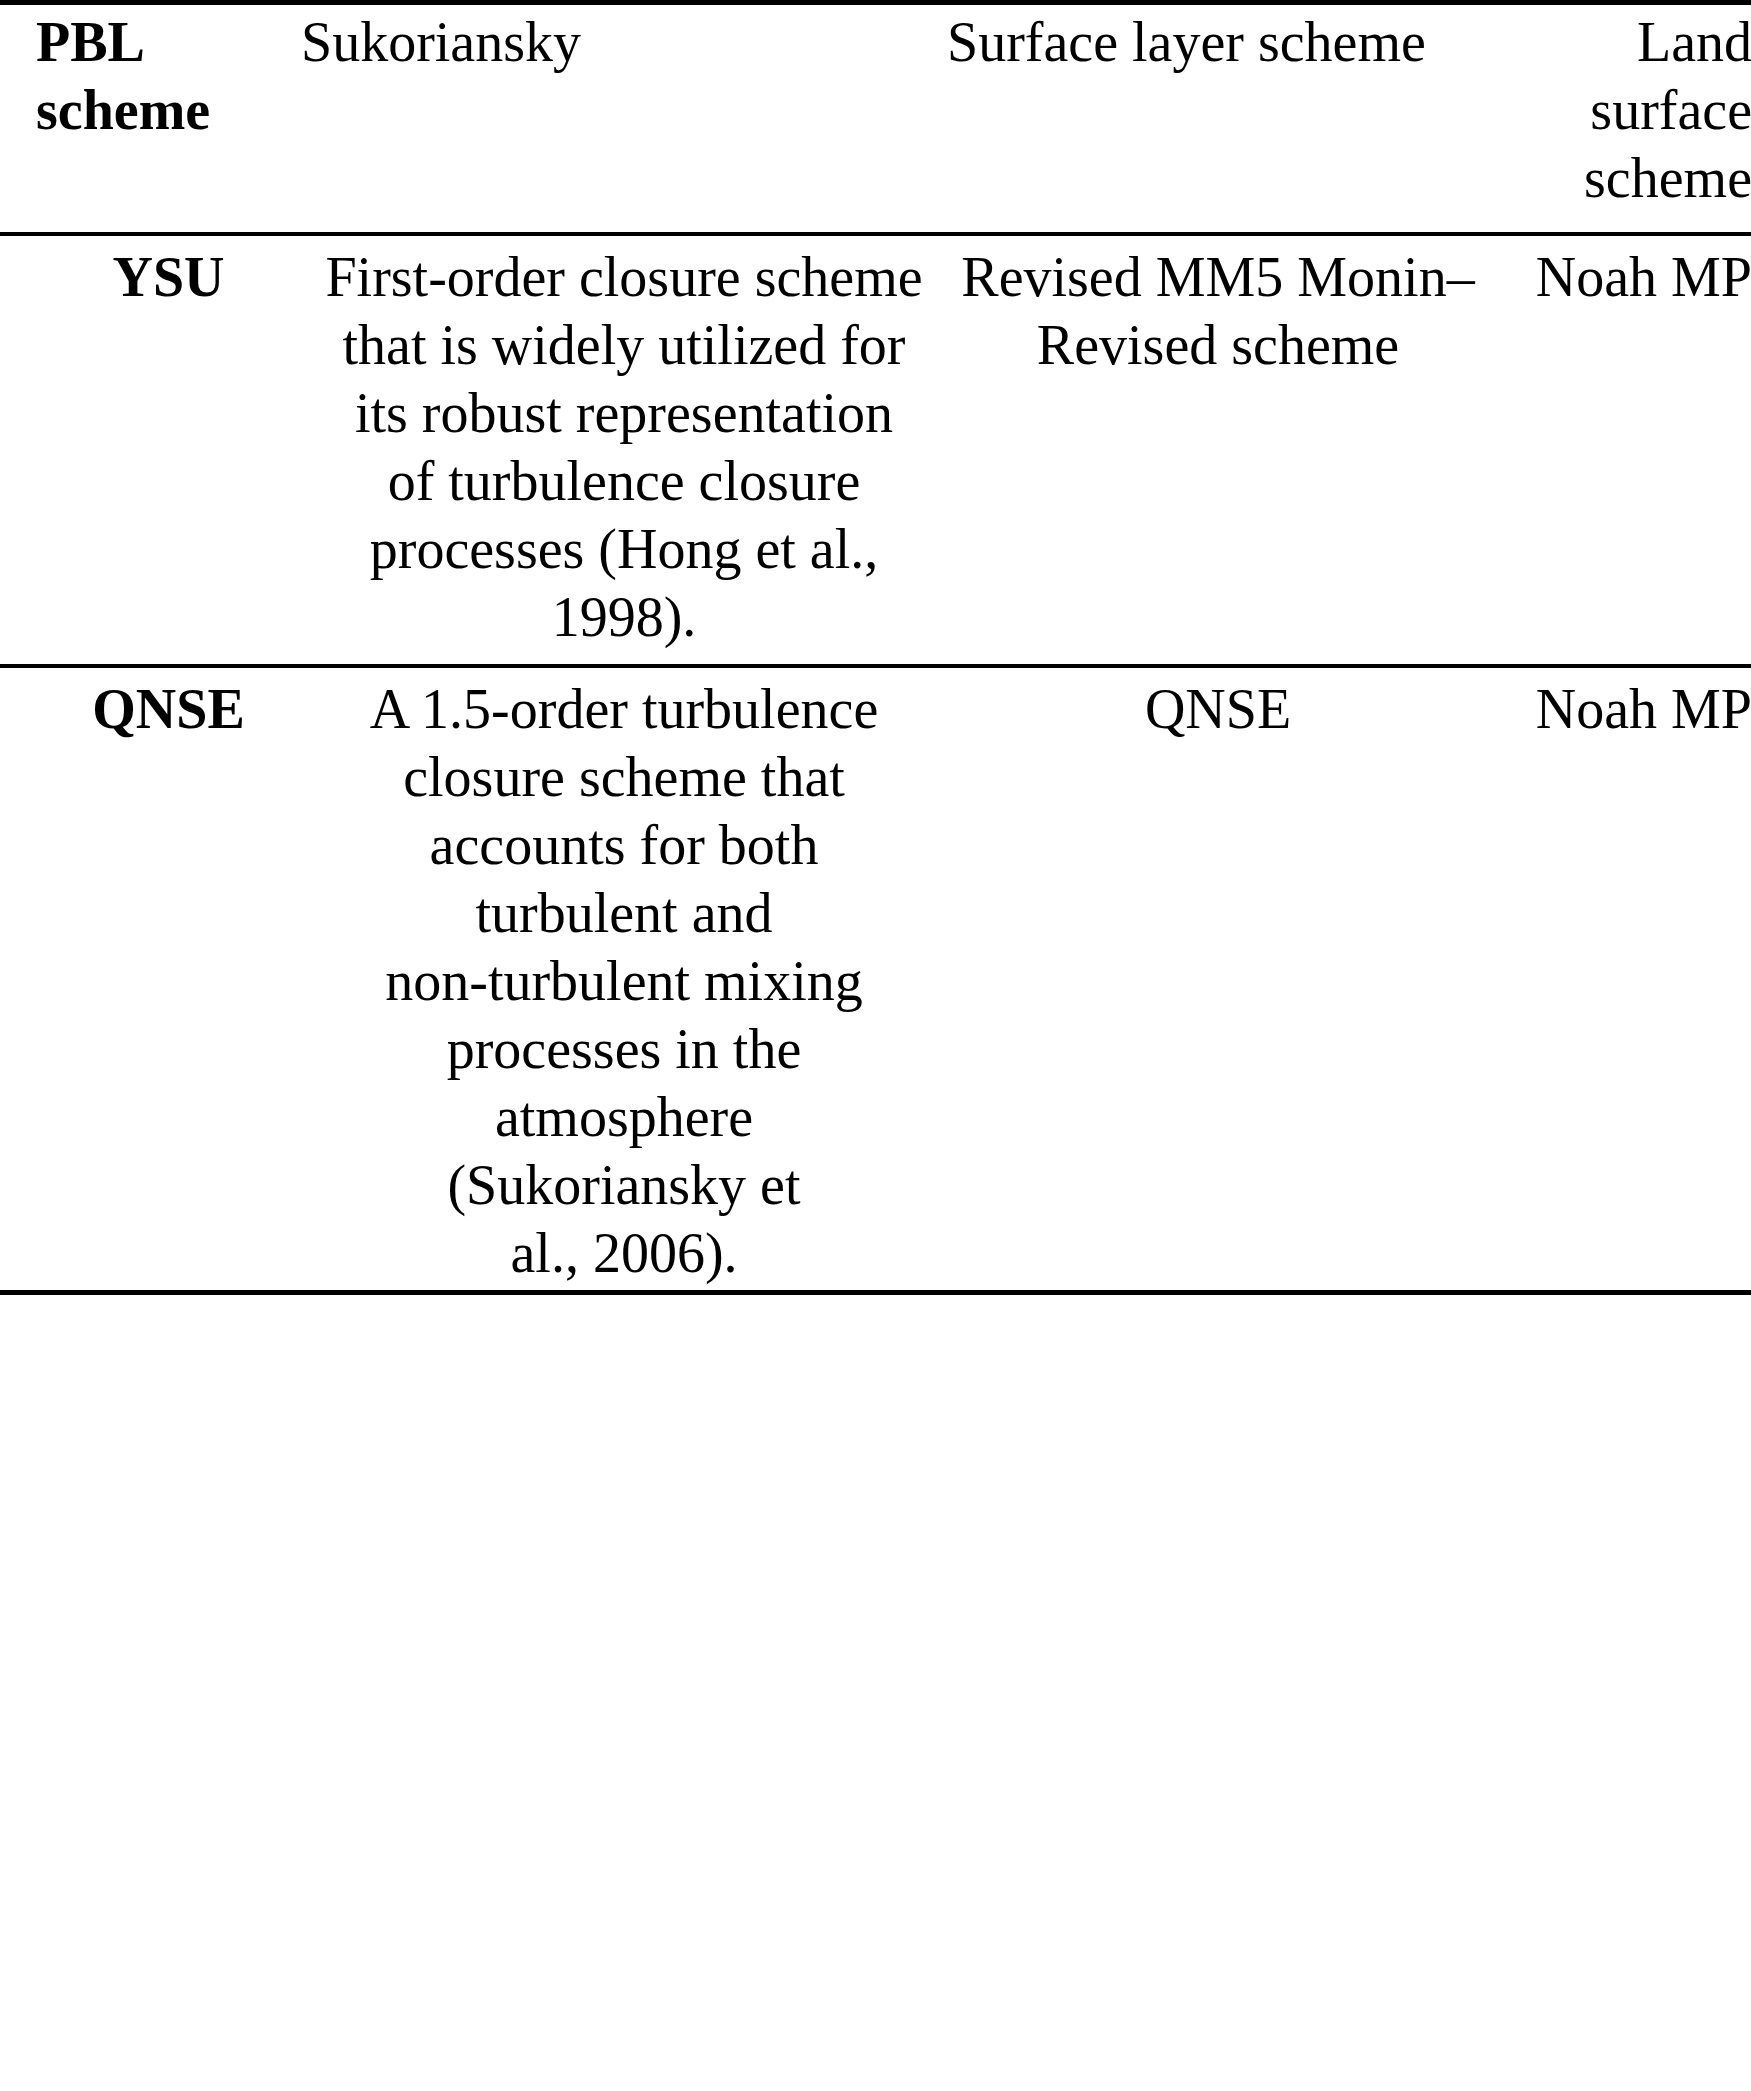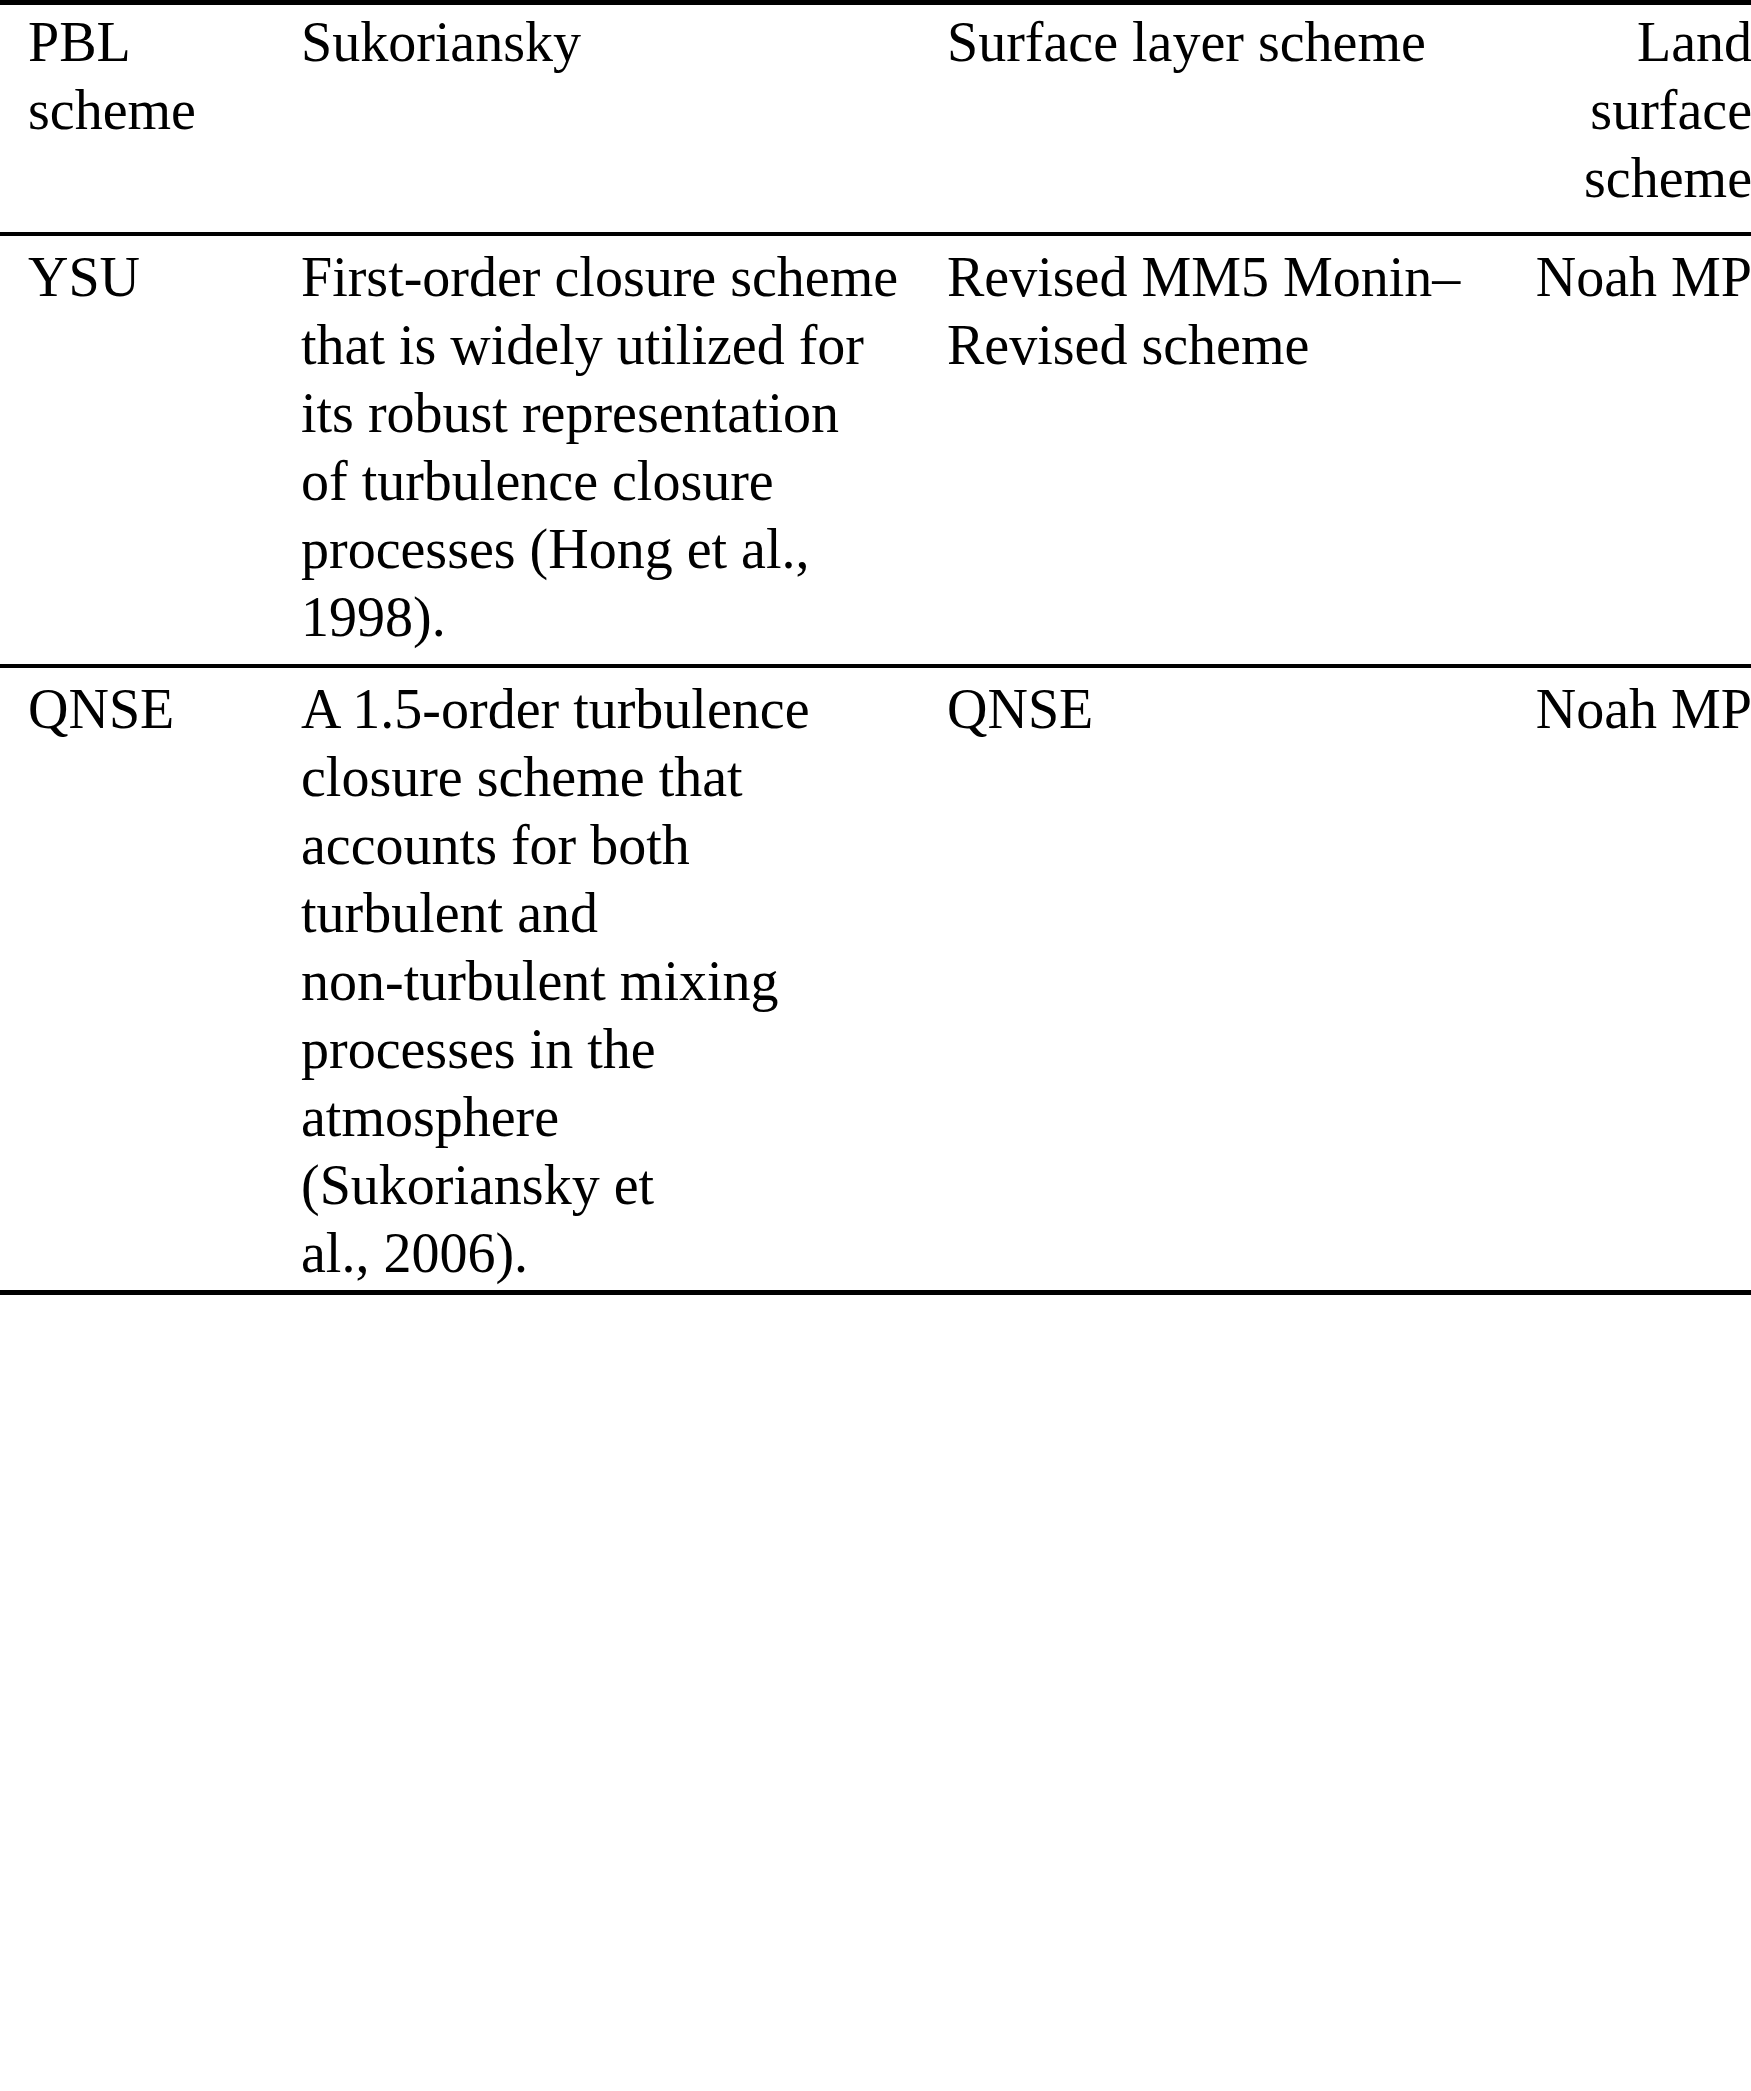--- a/index.html
+++ b/index.html
@@ -32,27 +32,29 @@
     font-weight: normal;
     white-space: pre-line;
     padding: 6.8px 0 13.6px 0;
   }
   thead th {
     padding: 3.4px 0 19.5px 0;
     border-bottom: 4.2px solid #000000;
   }
   tbody td {
     border-bottom: 4.2px solid #000000;
+    text-align: center;
   }
   tbody tr:last-child td {
     border-bottom: 5.1px solid #000000;
     padding-bottom: 3.4px;
   }
   .first-col {
-    padding-left: 28px;
+    padding-left: 36px;
+    font-weight: bold;
   }
   .center-col {
     text-align: right;
   }
 </style>
 </head>
 <body>
 
 <table class="scheme-table">
   <colgroup>

